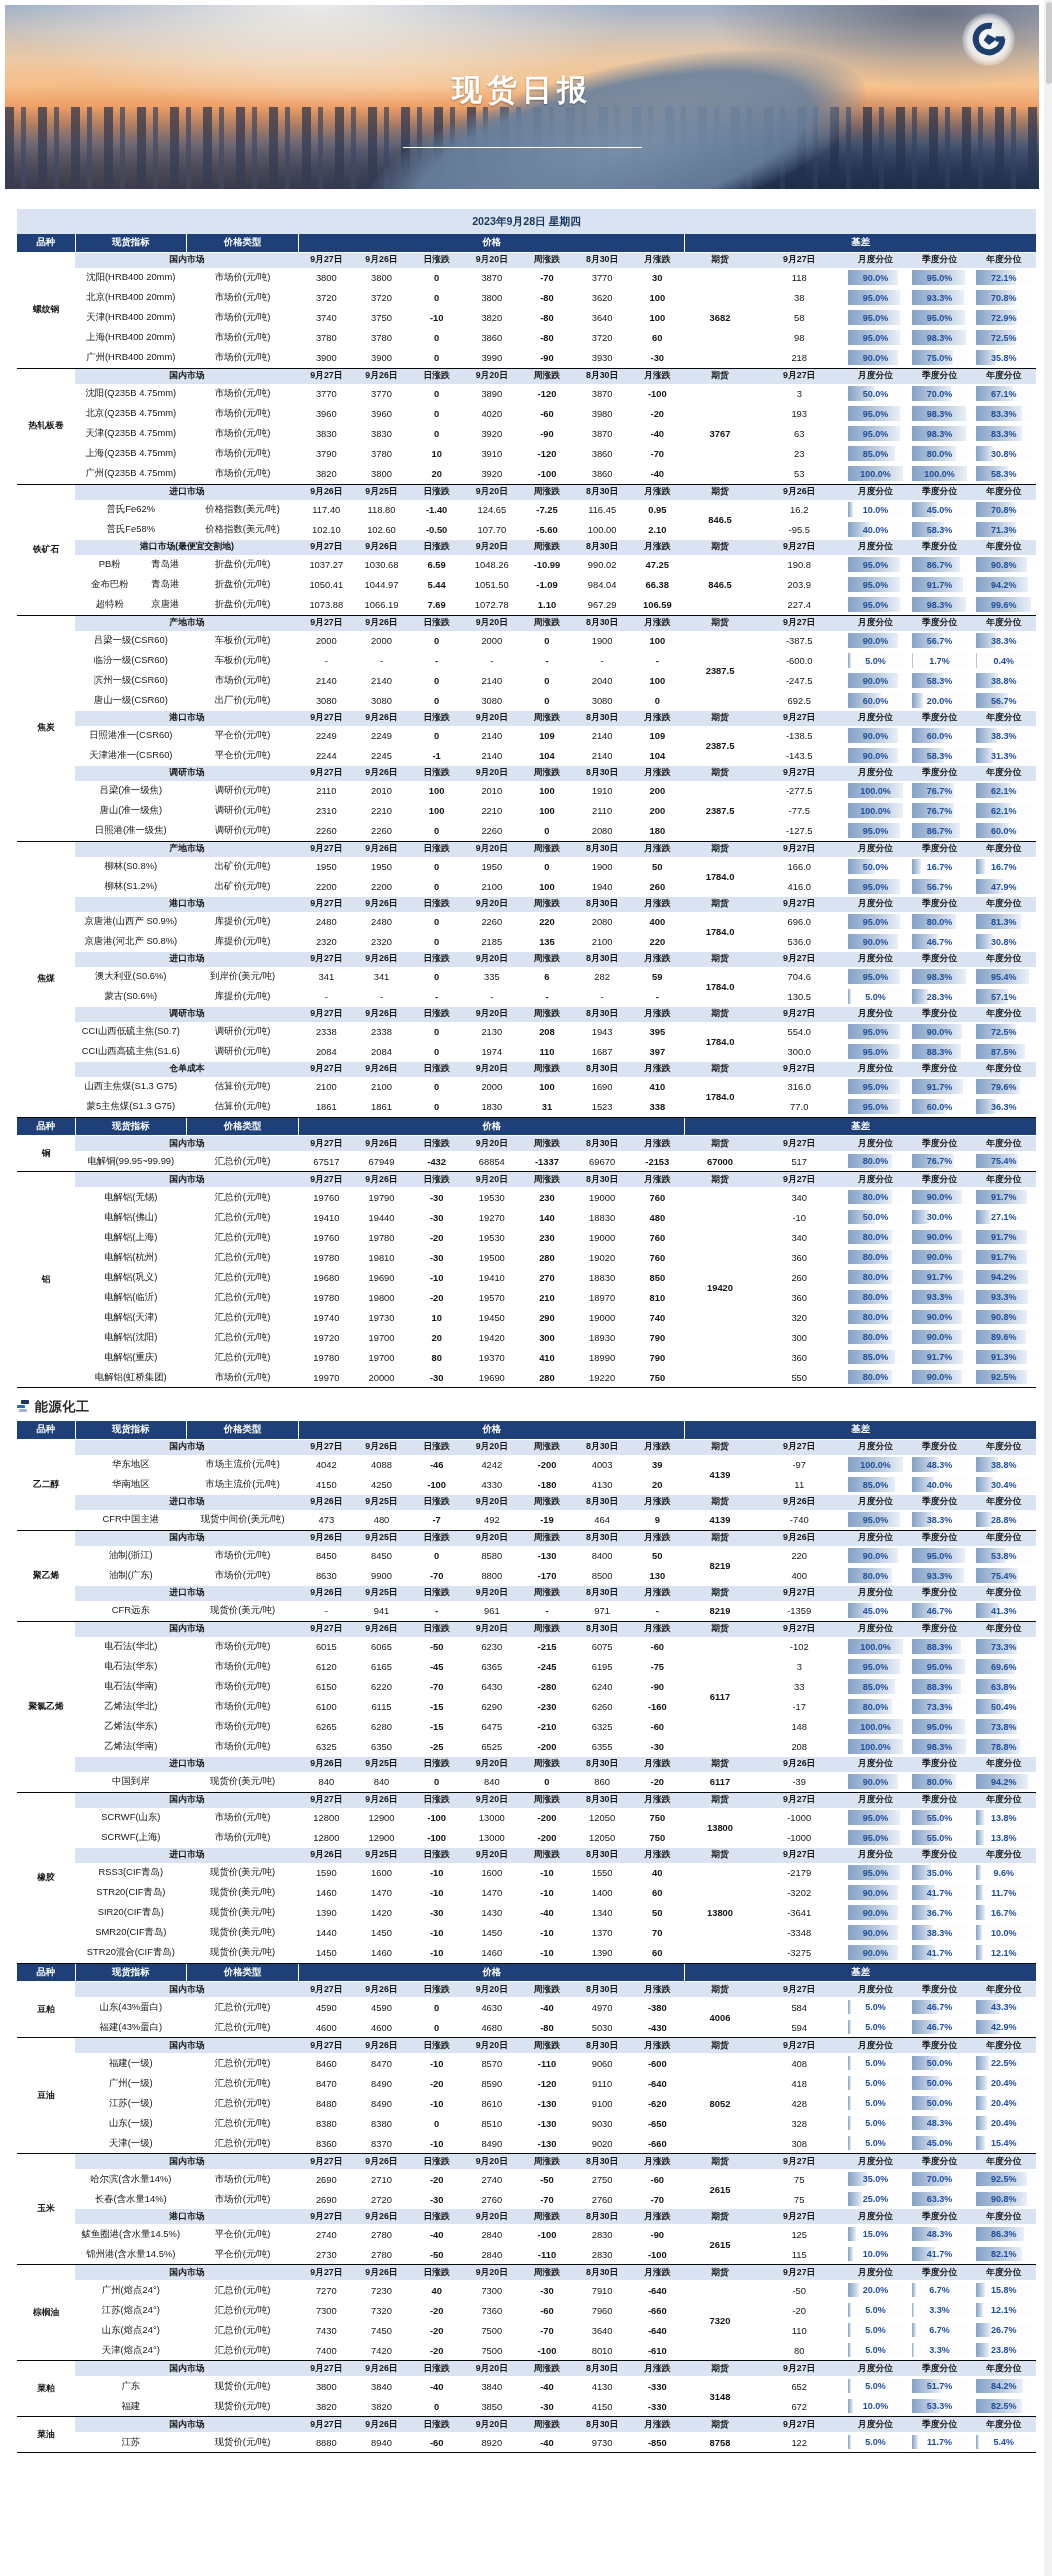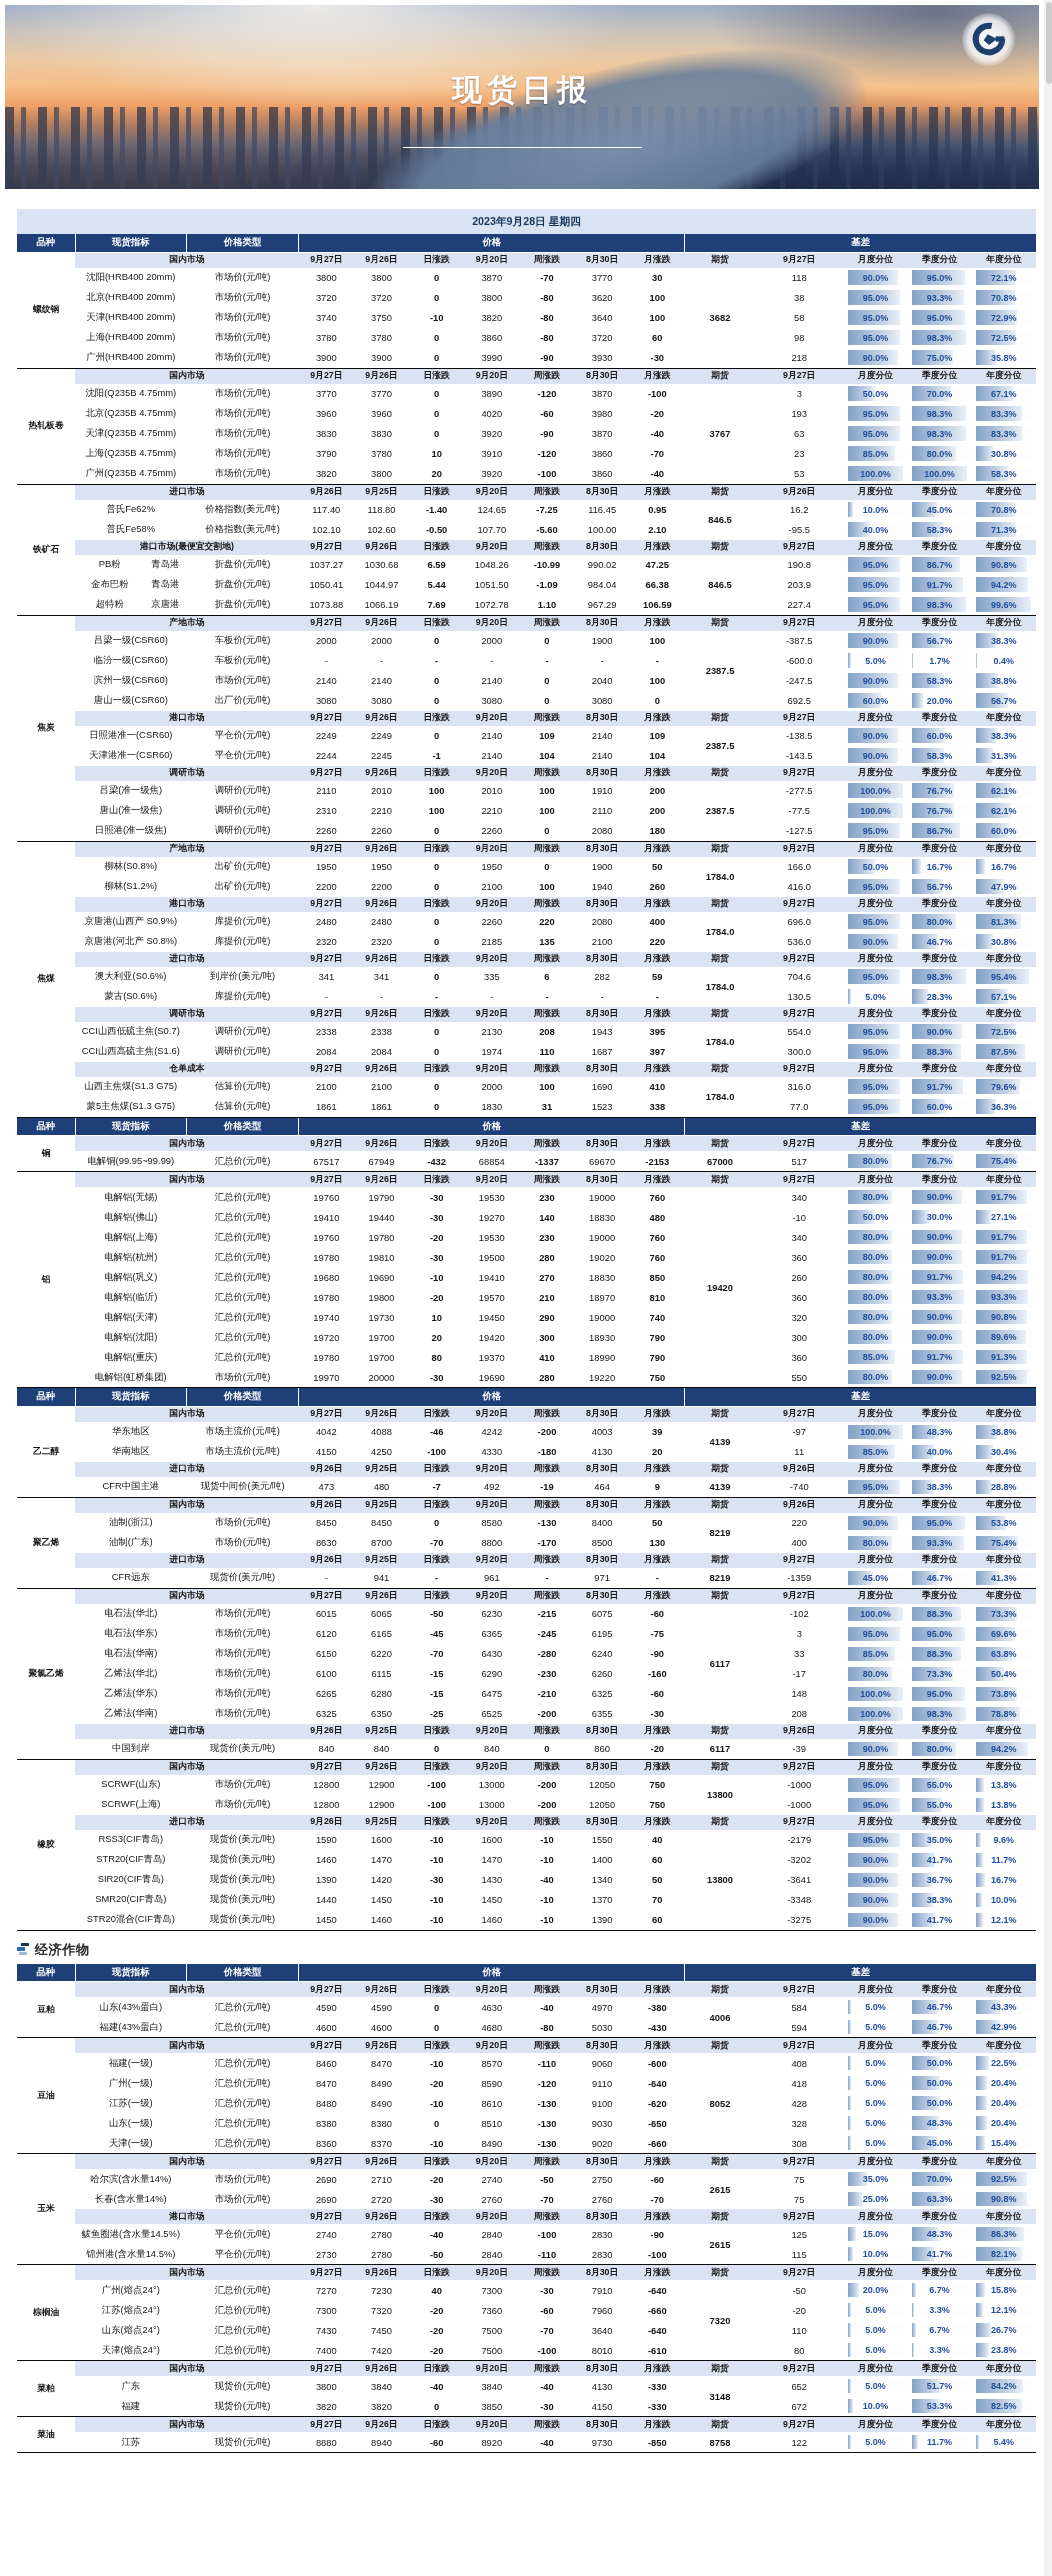--- a/index.html
+++ b/index.html
@@ -1737,788 +1737,27 @@
           </td>
           <td class="pct">
             <div class="bar">
               <i style="width:92.5%"></i>
               <span>92.5%</span>
             </div>
           </td>
         </tr>
       </tbody>
     </table>
-    <table class="rpt">
-      <colgroup>
-        <col style="width:58px">
-        <col style="width:69px">
-        <col style="width:42px">
-        <col style="width:112px">
-        <col style="width:55px">
-        <col style="width:55px">
-        <col style="width:55px">
-        <col style="width:55px">
-        <col style="width:55px">
-        <col style="width:55px">
-        <col style="width:55px">
-        <col style="width:70px">
-        <col style="width:88px">
-        <col style="width:64px">
-        <col style="width:64px">
-        <col style="width:64px">
-      </colgroup>
-      <tbody>
-        <tr class="thead">
-          <th>品种</th>
-          <th colspan="2">现货指标</th>
-          <th>价格类型</th>
-          <th colspan="7">价格</th>
-          <th colspan="5">基差</th>
-        </tr>
-        <tr class="sub">
-          <td class="sp spc" rowspan="5">乙二醇</td>
-          <td colspan="3" class="mkt">国内市场</td>
-          <td>9月27日</td>
-          <td>9月26日</td>
-          <td>日涨跌</td>
-          <td>9月20日</td>
-          <td>周涨跌</td>
-          <td>8月30日</td>
-          <td>月涨跌</td>
-          <td>期货</td>
-          <td>9月27日</td>
-          <td>月度分位</td>
-          <td>季度分位</td>
-          <td>年度分位</td>
-        </tr>
-        <tr class="row">
-          <td colspan="2" class="nm">华东地区</td>
-          <td class="tp">市场主流价(元/吨)</td>
-          <td class="val">4042</td>
-          <td class="val">4088</td>
-          <td class="chg down">-46</td>
-          <td class="val">4242</td>
-          <td class="chg down">-200</td>
-          <td class="val">4003</td>
-          <td class="chg up">39</td>
-          <td class="fut" rowspan="2">4139</td>
-          <td class="bas">-97</td>
-          <td class="pct">
-            <div class="bar">
-              <i style="width:100%"></i>
-              <span>100.0%</span>
-            </div>
-          </td>
-          <td class="pct">
-            <div class="bar">
-              <i style="width:48.3%"></i>
-              <span>48.3%</span>
-            </div>
-          </td>
-          <td class="pct">
-            <div class="bar">
-              <i style="width:38.8%"></i>
-              <span>38.8%</span>
-            </div>
-          </td>
-        </tr>
-        <tr class="row">
-          <td colspan="2" class="nm">华南地区</td>
-          <td class="tp">市场主流价(元/吨)</td>
-          <td class="val">4150</td>
-          <td class="val">4250</td>
-          <td class="chg down">-100</td>
-          <td class="val">4330</td>
-          <td class="chg down">-180</td>
-          <td class="val">4130</td>
-          <td class="chg up">20</td>
-          <td class="bas">11</td>
-          <td class="pct">
-            <div class="bar">
-              <i style="width:85%"></i>
-              <span>85.0%</span>
-            </div>
-          </td>
-          <td class="pct">
-            <div class="bar">
-              <i style="width:40%"></i>
-              <span>40.0%</span>
-            </div>
-          </td>
-          <td class="pct">
-            <div class="bar">
-              <i style="width:30.4%"></i>
-              <span>30.4%</span>
-            </div>
-          </td>
-        </tr>
-        <tr class="sub">
-          <td colspan="3" class="mkt">进口市场</td>
-          <td>9月26日</td>
-          <td>9月25日</td>
-          <td>日涨跌</td>
-          <td>9月20日</td>
-          <td>周涨跌</td>
-          <td>8月30日</td>
-          <td>月涨跌</td>
-          <td>期货</td>
-          <td>9月26日</td>
-          <td>月度分位</td>
-          <td>季度分位</td>
-          <td>年度分位</td>
-        </tr>
-        <tr class="row">
-          <td colspan="2" class="nm">CFR中国主港</td>
-          <td class="tp">现货中间价(美元/吨)</td>
-          <td class="val">473</td>
-          <td class="val">480</td>
-          <td class="chg down">-7</td>
-          <td class="val">492</td>
-          <td class="chg down">-19</td>
-          <td class="val">464</td>
-          <td class="chg up">9</td>
-          <td class="fut" rowspan="1">4139</td>
-          <td class="bas">-740</td>
-          <td class="pct">
-            <div class="bar">
-              <i style="width:95%"></i>
-              <span>95.0%</span>
-            </div>
-          </td>
-          <td class="pct">
-            <div class="bar">
-              <i style="width:38.3%"></i>
-              <span>38.3%</span>
-            </div>
-          </td>
-          <td class="pct">
-            <div class="bar">
-              <i style="width:28.8%"></i>
-              <span>28.8%</span>
-            </div>
-          </td>
-        </tr>
-        <tr class="sub species-start">
-          <td class="sp spc" rowspan="5">聚乙烯</td>
-          <td colspan="3" class="mkt">国内市场</td>
-          <td>9月26日</td>
-          <td>9月25日</td>
-          <td>日涨跌</td>
-          <td>9月20日</td>
-          <td>周涨跌</td>
-          <td>8月30日</td>
-          <td>月涨跌</td>
-          <td>期货</td>
-          <td>9月26日</td>
-          <td>月度分位</td>
-          <td>季度分位</td>
-          <td>年度分位</td>
-        </tr>
-        <tr class="row">
-          <td colspan="2" class="nm">油制(浙江)</td>
-          <td class="tp">市场价(元/吨)</td>
-          <td class="val">8450</td>
-          <td class="val">8450</td>
-          <td class="chg zero">0</td>
-          <td class="val">8580</td>
-          <td class="chg down">-130</td>
-          <td class="val">8400</td>
-          <td class="chg up">50</td>
-          <td class="fut" rowspan="2">8219</td>
-          <td class="bas">220</td>
-          <td class="pct">
-            <div class="bar">
-              <i style="width:90%"></i>
-              <span>90.0%</span>
-            </div>
-          </td>
-          <td class="pct">
-            <div class="bar">
-              <i style="width:95%"></i>
-              <span>95.0%</span>
-            </div>
-          </td>
-          <td class="pct">
-            <div class="bar">
-              <i style="width:53.8%"></i>
-              <span>53.8%</span>
-            </div>
-          </td>
-        </tr>
-        <tr class="row">
-          <td colspan="2" class="nm">油制(广东)</td>
-          <td class="tp">市场价(元/吨)</td>
-          <td class="val">8630</td>
-          <td class="val">8700</td>
-          <td class="chg down">-70</td>
-          <td class="val">8800</td>
-          <td class="chg down">-170</td>
-          <td class="val">8500</td>
-          <td class="chg up">130</td>
-          <td class="bas">400</td>
-          <td class="pct">
-            <div class="bar">
-              <i style="width:80%"></i>
-              <span>80.0%</span>
-            </div>
-          </td>
-          <td class="pct">
-            <div class="bar">
-              <i style="width:93.3%"></i>
-              <span>93.3%</span>
-            </div>
-          </td>
-          <td class="pct">
-            <div class="bar">
-              <i style="width:75.4%"></i>
-              <span>75.4%</span>
-            </div>
-          </td>
-        </tr>
-        <tr class="sub">
-          <td colspan="3" class="mkt">进口市场</td>
-          <td>9月26日</td>
-          <td>9月25日</td>
-          <td>日涨跌</td>
-          <td>9月20日</td>
-          <td>周涨跌</td>
-          <td>8月30日</td>
-          <td>月涨跌</td>
-          <td>期货</td>
-          <td>9月27日</td>
-          <td>月度分位</td>
-          <td>季度分位</td>
-          <td>年度分位</td>
-        </tr>
-        <tr class="row">
-          <td colspan="2" class="nm">CFR远东</td>
-          <td class="tp">现货价(美元/吨)</td>
-          <td class="val">-</td>
-          <td class="val">941</td>
-          <td class="chg up">-</td>
-          <td class="val">961</td>
-          <td class="chg up">-</td>
-          <td class="val">971</td>
-          <td class="chg up">-</td>
-          <td class="fut" rowspan="1">8219</td>
-          <td class="bas">-1359</td>
-          <td class="pct">
-            <div class="bar">
-              <i style="width:45%"></i>
-              <span>45.0%</span>
-            </div>
-          </td>
-          <td class="pct">
-            <div class="bar">
-              <i style="width:46.7%"></i>
-              <span>46.7%</span>
-            </div>
-          </td>
-          <td class="pct">
-            <div class="bar">
-              <i style="width:41.3%"></i>
-              <span>41.3%</span>
-            </div>
-          </td>
-        </tr>
-        <tr class="sub species-start">
-          <td class="sp spc" rowspan="9">聚氯乙烯</td>
-          <td colspan="3" class="mkt">国内市场</td>
-          <td>9月27日</td>
-          <td>9月26日</td>
-          <td>日涨跌</td>
-          <td>9月20日</td>
-          <td>周涨跌</td>
-          <td>8月30日</td>
-          <td>月涨跌</td>
-          <td>期货</td>
-          <td>9月27日</td>
-          <td>月度分位</td>
-          <td>季度分位</td>
-          <td>年度分位</td>
-        </tr>
-        <tr class="row">
-          <td colspan="2" class="nm">电石法(华北)</td>
-          <td class="tp">市场价(元/吨)</td>
-          <td class="val">6015</td>
-          <td class="val">6065</td>
-          <td class="chg down">-50</td>
-          <td class="val">6230</td>
-          <td class="chg down">-215</td>
-          <td class="val">6075</td>
-          <td class="chg down">-60</td>
-          <td class="fut" rowspan="6">6117</td>
-          <td class="bas">-102</td>
-          <td class="pct">
-            <div class="bar">
-              <i style="width:100%"></i>
-              <span>100.0%</span>
-            </div>
-          </td>
-          <td class="pct">
-            <div class="bar">
-              <i style="width:88.3%"></i>
-              <span>88.3%</span>
-            </div>
-          </td>
-          <td class="pct">
-            <div class="bar">
-              <i style="width:73.3%"></i>
-              <span>73.3%</span>
-            </div>
-          </td>
-        </tr>
-        <tr class="row">
-          <td colspan="2" class="nm">电石法(华东)</td>
-          <td class="tp">市场价(元/吨)</td>
-          <td class="val">6120</td>
-          <td class="val">6165</td>
-          <td class="chg down">-45</td>
-          <td class="val">6365</td>
-          <td class="chg down">-245</td>
-          <td class="val">6195</td>
-          <td class="chg down">-75</td>
-          <td class="bas">3</td>
-          <td class="pct">
-            <div class="bar">
-              <i style="width:95%"></i>
-              <span>95.0%</span>
-            </div>
-          </td>
-          <td class="pct">
-            <div class="bar">
-              <i style="width:95%"></i>
-              <span>95.0%</span>
-            </div>
-          </td>
-          <td class="pct">
-            <div class="bar">
-              <i style="width:69.6%"></i>
-              <span>69.6%</span>
-            </div>
-          </td>
-        </tr>
-        <tr class="row">
-          <td colspan="2" class="nm">电石法(华南)</td>
-          <td class="tp">市场价(元/吨)</td>
-          <td class="val">6150</td>
-          <td class="val">6220</td>
-          <td class="chg down">-70</td>
-          <td class="val">6430</td>
-          <td class="chg down">-280</td>
-          <td class="val">6240</td>
-          <td class="chg down">-90</td>
-          <td class="bas">33</td>
-          <td class="pct">
-            <div class="bar">
-              <i style="width:85%"></i>
-              <span>85.0%</span>
-            </div>
-          </td>
-          <td class="pct">
-            <div class="bar">
-              <i style="width:88.3%"></i>
-              <span>88.3%</span>
-            </div>
-          </td>
-          <td class="pct">
-            <div class="bar">
-              <i style="width:63.8%"></i>
-              <span>63.8%</span>
-            </div>
-          </td>
-        </tr>
-        <tr class="row">
-          <td colspan="2" class="nm">乙烯法(华北)</td>
-          <td class="tp">市场价(元/吨)</td>
-          <td class="val">6100</td>
-          <td class="val">6115</td>
-          <td class="chg down">-15</td>
-          <td class="val">6290</td>
-          <td class="chg down">-230</td>
-          <td class="val">6260</td>
-          <td class="chg down">-160</td>
-          <td class="bas">-17</td>
-          <td class="pct">
-            <div class="bar">
-              <i style="width:80%"></i>
-              <span>80.0%</span>
-            </div>
-          </td>
-          <td class="pct">
-            <div class="bar">
-              <i style="width:73.3%"></i>
-              <span>73.3%</span>
-            </div>
-          </td>
-          <td class="pct">
-            <div class="bar">
-              <i style="width:50.4%"></i>
-              <span>50.4%</span>
-            </div>
-          </td>
-        </tr>
-        <tr class="row">
-          <td colspan="2" class="nm">乙烯法(华东)</td>
-          <td class="tp">市场价(元/吨)</td>
-          <td class="val">6265</td>
-          <td class="val">6280</td>
-          <td class="chg down">-15</td>
-          <td class="val">6475</td>
-          <td class="chg down">-210</td>
-          <td class="val">6325</td>
-          <td class="chg down">-60</td>
-          <td class="bas">148</td>
-          <td class="pct">
-            <div class="bar">
-              <i style="width:100%"></i>
-              <span>100.0%</span>
-            </div>
-          </td>
-          <td class="pct">
-            <div class="bar">
-              <i style="width:95%"></i>
-              <span>95.0%</span>
-            </div>
-          </td>
-          <td class="pct">
-            <div class="bar">
-              <i style="width:73.8%"></i>
-              <span>73.8%</span>
-            </div>
-          </td>
-        </tr>
-        <tr class="row">
-          <td colspan="2" class="nm">乙烯法(华南)</td>
-          <td class="tp">市场价(元/吨)</td>
-          <td class="val">6325</td>
-          <td class="val">6350</td>
-          <td class="chg down">-25</td>
-          <td class="val">6525</td>
-          <td class="chg down">-200</td>
-          <td class="val">6355</td>
-          <td class="chg down">-30</td>
-          <td class="bas">208</td>
-          <td class="pct">
-            <div class="bar">
-              <i style="width:100%"></i>
-              <span>100.0%</span>
-            </div>
-          </td>
-          <td class="pct">
-            <div class="bar">
-              <i style="width:98.3%"></i>
-              <span>98.3%</span>
-            </div>
-          </td>
-          <td class="pct">
-            <div class="bar">
-              <i style="width:78.8%"></i>
-              <span>78.8%</span>
-            </div>
-          </td>
-        </tr>
-        <tr class="sub">
-          <td colspan="3" class="mkt">进口市场</td>
-          <td>9月26日</td>
-          <td>9月25日</td>
-          <td>日涨跌</td>
-          <td>9月20日</td>
-          <td>周涨跌</td>
-          <td>8月30日</td>
-          <td>月涨跌</td>
-          <td>期货</td>
-          <td>9月26日</td>
-          <td>月度分位</td>
-          <td>季度分位</td>
-          <td>年度分位</td>
-        </tr>
-        <tr class="row">
-          <td colspan="2" class="nm">中国到岸</td>
-          <td class="tp">现货价(美元/吨)</td>
-          <td class="val">840</td>
-          <td class="val">840</td>
-          <td class="chg zero">0</td>
-          <td class="val">840</td>
-          <td class="chg zero">0</td>
-          <td class="val">860</td>
-          <td class="chg down">-20</td>
-          <td class="fut" rowspan="1">6117</td>
-          <td class="bas">-39</td>
-          <td class="pct">
-            <div class="bar">
-              <i style="width:90%"></i>
-              <span>90.0%</span>
-            </div>
-          </td>
-          <td class="pct">
-            <div class="bar">
-              <i style="width:80%"></i>
-              <span>80.0%</span>
-            </div>
-          </td>
-          <td class="pct">
-            <div class="bar">
-              <i style="width:94.2%"></i>
-              <span>94.2%</span>
-            </div>
-          </td>
-        </tr>
-        <tr class="sub species-start">
-          <td class="sp spc" rowspan="9">橡胶</td>
-          <td colspan="3" class="mkt">国内市场</td>
-          <td>9月27日</td>
-          <td>9月26日</td>
-          <td>日涨跌</td>
-          <td>9月20日</td>
-          <td>周涨跌</td>
-          <td>8月30日</td>
-          <td>月涨跌</td>
-          <td>期货</td>
-          <td>9月27日</td>
-          <td>月度分位</td>
-          <td>季度分位</td>
-          <td>年度分位</td>
-        </tr>
-        <tr class="row">
-          <td colspan="2" class="nm">SCRWF(山东)</td>
-          <td class="tp">市场价(元/吨)</td>
-          <td class="val">12800</td>
-          <td class="val">12900</td>
-          <td class="chg down">-100</td>
-          <td class="val">13000</td>
-          <td class="chg down">-200</td>
-          <td class="val">12050</td>
-          <td class="chg up">750</td>
-          <td class="fut" rowspan="2">13800</td>
-          <td class="bas">-1000</td>
-          <td class="pct">
-            <div class="bar">
-              <i style="width:95%"></i>
-              <span>95.0%</span>
-            </div>
-          </td>
-          <td class="pct">
-            <div class="bar">
-              <i style="width:55%"></i>
-              <span>55.0%</span>
-            </div>
-          </td>
-          <td class="pct">
-            <div class="bar">
-              <i style="width:13.8%"></i>
-              <span>13.8%</span>
-            </div>
-          </td>
-        </tr>
-        <tr class="row">
-          <td colspan="2" class="nm">SCRWF(上海)</td>
-          <td class="tp">市场价(元/吨)</td>
-          <td class="val">12800</td>
-          <td class="val">12900</td>
-          <td class="chg down">-100</td>
-          <td class="val">13000</td>
-          <td class="chg down">-200</td>
-          <td class="val">12050</td>
-          <td class="chg up">750</td>
-          <td class="bas">-1000</td>
-          <td class="pct">
-            <div class="bar">
-              <i style="width:95%"></i>
-              <span>95.0%</span>
-            </div>
-          </td>
-          <td class="pct">
-            <div class="bar">
-              <i style="width:55%"></i>
-              <span>55.0%</span>
-            </div>
-          </td>
-          <td class="pct">
-            <div class="bar">
-              <i style="width:13.8%"></i>
-              <span>13.8%</span>
-            </div>
-          </td>
-        </tr>
-        <tr class="sub">
-          <td colspan="3" class="mkt">进口市场</td>
-          <td>9月26日</td>
-          <td>9月25日</td>
-          <td>日涨跌</td>
-          <td>9月20日</td>
-          <td>周涨跌</td>
-          <td>8月30日</td>
-          <td>月涨跌</td>
-          <td>期货</td>
-          <td>9月27日</td>
-          <td>月度分位</td>
-          <td>季度分位</td>
-          <td>年度分位</td>
-        </tr>
-        <tr class="row">
-          <td colspan="2" class="nm">RSS3(CIF青岛)</td>
-          <td class="tp">现货价(美元/吨)</td>
-          <td class="val">1590</td>
-          <td class="val">1600</td>
-          <td class="chg down">-10</td>
-          <td class="val">1600</td>
-          <td class="chg down">-10</td>
-          <td class="val">1550</td>
-          <td class="chg up">40</td>
-          <td class="fut" rowspan="5">13800</td>
-          <td class="bas">-2179</td>
-          <td class="pct">
-            <div class="bar">
-              <i style="width:95%"></i>
-              <span>95.0%</span>
-            </div>
-          </td>
-          <td class="pct">
-            <div class="bar">
-              <i style="width:35%"></i>
-              <span>35.0%</span>
-            </div>
-          </td>
-          <td class="pct">
-            <div class="bar">
-              <i style="width:9.6%"></i>
-              <span>9.6%</span>
-            </div>
-          </td>
-        </tr>
-        <tr class="row">
-          <td colspan="2" class="nm">STR20(CIF青岛)</td>
-          <td class="tp">现货价(美元/吨)</td>
-          <td class="val">1460</td>
-          <td class="val">1470</td>
-          <td class="chg down">-10</td>
-          <td class="val">1470</td>
-          <td class="chg down">-10</td>
-          <td class="val">1400</td>
-          <td class="chg up">60</td>
-          <td class="bas">-3202</td>
-          <td class="pct">
-            <div class="bar">
-              <i style="width:90%"></i>
-              <span>90.0%</span>
-            </div>
-          </td>
-          <td class="pct">
-            <div class="bar">
-              <i style="width:41.7%"></i>
-              <span>41.7%</span>
-            </div>
-          </td>
-          <td class="pct">
-            <div class="bar">
-              <i style="width:11.7%"></i>
-              <span>11.7%</span>
-            </div>
-          </td>
-        </tr>
-        <tr class="row">
-          <td colspan="2" class="nm">SIR20(CIF青岛)</td>
-          <td class="tp">现货价(美元/吨)</td>
-          <td class="val">1390</td>
-          <td class="val">1420</td>
-          <td class="chg down">-30</td>
-          <td class="val">1430</td>
-          <td class="chg down">-40</td>
-          <td class="val">1340</td>
-          <td class="chg up">50</td>
-          <td class="bas">-3641</td>
-          <td class="pct">
-            <div class="bar">
-              <i style="width:90%"></i>
-              <span>90.0%</span>
-            </div>
-          </td>
-          <td class="pct">
-            <div class="bar">
-              <i style="width:36.7%"></i>
-              <span>36.7%</span>
-            </div>
-          </td>
-          <td class="pct">
-            <div class="bar">
-              <i style="width:16.7%"></i>
-              <span>16.7%</span>
-            </div>
-          </td>
-        </tr>
-        <tr class="row">
-          <td colspan="2" class="nm">SMR20(CIF青岛)</td>
-          <td class="tp">现货价(美元/吨)</td>
-          <td class="val">1440</td>
-          <td class="val">1450</td>
-          <td class="chg down">-10</td>
-          <td class="val">1450</td>
-          <td class="chg down">-10</td>
-          <td class="val">1370</td>
-          <td class="chg up">70</td>
-          <td class="bas">-3348</td>
-          <td class="pct">
-            <div class="bar">
-              <i style="width:90%"></i>
-              <span>90.0%</span>
-            </div>
-          </td>
-          <td class="pct">
-            <div class="bar">
-              <i style="width:38.3%"></i>
-              <span>38.3%</span>
-            </div>
-          </td>
-          <td class="pct">
-            <div class="bar">
-              <i style="width:10%"></i>
-              <span>10.0%</span>
-            </div>
-          </td>
-        </tr>
-        <tr class="row">
-          <td colspan="2" class="nm">STR20混合(CIF青岛)</td>
-          <td class="tp">现货价(美元/吨)</td>
-          <td class="val">1450</td>
-          <td class="val">1460</td>
-          <td class="chg down">-10</td>
-          <td class="val">1460</td>
-          <td class="chg down">-10</td>
-          <td class="val">1390</td>
-          <td class="chg up">60</td>
-          <td class="bas">-3275</td>
-          <td class="pct">
-            <div class="bar">
-              <i style="width:90%"></i>
-              <span>90.0%</span>
-            </div>
-          </td>
-          <td class="pct">
-            <div class="bar">
-              <i style="width:41.7%"></i>
-              <span>41.7%</span>
-            </div>
-          </td>
-          <td class="pct">
-            <div class="bar">
-              <i style="width:12.1%"></i>
-              <span>12.1%</span>
-            </div>
-          </td>
-        </tr>
-      </tbody>
-    </table>
     <div class="sec-title">
       <span class="sec-icon">
         <b></b>
         <b></b>
         <b></b>
       </span>
-      <span class="t">经济作物</span>
+      <span class="t">能源化工</span>
     </div>
     <table class="rpt">
       <colgroup>
         <col style="width:58px">
         <col style="width:69px">
         <col style="width:42px">
         <col style="width:112px">
         <col style="width:55px">
         <col style="width:55px">
         <col style="width:55px">
@@ -2534,20 +1773,781 @@
       </colgroup>
       <tbody>
         <tr class="thead">
           <th>品种</th>
           <th colspan="2">现货指标</th>
           <th>价格类型</th>
           <th colspan="7">价格</th>
           <th colspan="5">基差</th>
         </tr>
         <tr class="sub">
+          <td class="sp spc" rowspan="5">乙二醇</td>
+          <td colspan="3" class="mkt">国内市场</td>
+          <td>9月27日</td>
+          <td>9月26日</td>
+          <td>日涨跌</td>
+          <td>9月20日</td>
+          <td>周涨跌</td>
+          <td>8月30日</td>
+          <td>月涨跌</td>
+          <td>期货</td>
+          <td>9月27日</td>
+          <td>月度分位</td>
+          <td>季度分位</td>
+          <td>年度分位</td>
+        </tr>
+        <tr class="row">
+          <td colspan="2" class="nm">华东地区</td>
+          <td class="tp">市场主流价(元/吨)</td>
+          <td class="val">4042</td>
+          <td class="val">4088</td>
+          <td class="chg down">-46</td>
+          <td class="val">4242</td>
+          <td class="chg down">-200</td>
+          <td class="val">4003</td>
+          <td class="chg up">39</td>
+          <td class="fut" rowspan="2">4139</td>
+          <td class="bas">-97</td>
+          <td class="pct">
+            <div class="bar">
+              <i style="width:100%"></i>
+              <span>100.0%</span>
+            </div>
+          </td>
+          <td class="pct">
+            <div class="bar">
+              <i style="width:48.3%"></i>
+              <span>48.3%</span>
+            </div>
+          </td>
+          <td class="pct">
+            <div class="bar">
+              <i style="width:38.8%"></i>
+              <span>38.8%</span>
+            </div>
+          </td>
+        </tr>
+        <tr class="row">
+          <td colspan="2" class="nm">华南地区</td>
+          <td class="tp">市场主流价(元/吨)</td>
+          <td class="val">4150</td>
+          <td class="val">4250</td>
+          <td class="chg down">-100</td>
+          <td class="val">4330</td>
+          <td class="chg down">-180</td>
+          <td class="val">4130</td>
+          <td class="chg up">20</td>
+          <td class="bas">11</td>
+          <td class="pct">
+            <div class="bar">
+              <i style="width:85%"></i>
+              <span>85.0%</span>
+            </div>
+          </td>
+          <td class="pct">
+            <div class="bar">
+              <i style="width:40%"></i>
+              <span>40.0%</span>
+            </div>
+          </td>
+          <td class="pct">
+            <div class="bar">
+              <i style="width:30.4%"></i>
+              <span>30.4%</span>
+            </div>
+          </td>
+        </tr>
+        <tr class="sub">
+          <td colspan="3" class="mkt">进口市场</td>
+          <td>9月26日</td>
+          <td>9月25日</td>
+          <td>日涨跌</td>
+          <td>9月20日</td>
+          <td>周涨跌</td>
+          <td>8月30日</td>
+          <td>月涨跌</td>
+          <td>期货</td>
+          <td>9月26日</td>
+          <td>月度分位</td>
+          <td>季度分位</td>
+          <td>年度分位</td>
+        </tr>
+        <tr class="row">
+          <td colspan="2" class="nm">CFR中国主港</td>
+          <td class="tp">现货中间价(美元/吨)</td>
+          <td class="val">473</td>
+          <td class="val">480</td>
+          <td class="chg down">-7</td>
+          <td class="val">492</td>
+          <td class="chg down">-19</td>
+          <td class="val">464</td>
+          <td class="chg up">9</td>
+          <td class="fut" rowspan="1">4139</td>
+          <td class="bas">-740</td>
+          <td class="pct">
+            <div class="bar">
+              <i style="width:95%"></i>
+              <span>95.0%</span>
+            </div>
+          </td>
+          <td class="pct">
+            <div class="bar">
+              <i style="width:38.3%"></i>
+              <span>38.3%</span>
+            </div>
+          </td>
+          <td class="pct">
+            <div class="bar">
+              <i style="width:28.8%"></i>
+              <span>28.8%</span>
+            </div>
+          </td>
+        </tr>
+        <tr class="sub species-start">
+          <td class="sp spc" rowspan="5">聚乙烯</td>
+          <td colspan="3" class="mkt">国内市场</td>
+          <td>9月26日</td>
+          <td>9月25日</td>
+          <td>日涨跌</td>
+          <td>9月20日</td>
+          <td>周涨跌</td>
+          <td>8月30日</td>
+          <td>月涨跌</td>
+          <td>期货</td>
+          <td>9月26日</td>
+          <td>月度分位</td>
+          <td>季度分位</td>
+          <td>年度分位</td>
+        </tr>
+        <tr class="row">
+          <td colspan="2" class="nm">油制(浙江)</td>
+          <td class="tp">市场价(元/吨)</td>
+          <td class="val">8450</td>
+          <td class="val">8450</td>
+          <td class="chg zero">0</td>
+          <td class="val">8580</td>
+          <td class="chg down">-130</td>
+          <td class="val">8400</td>
+          <td class="chg up">50</td>
+          <td class="fut" rowspan="2">8219</td>
+          <td class="bas">220</td>
+          <td class="pct">
+            <div class="bar">
+              <i style="width:90%"></i>
+              <span>90.0%</span>
+            </div>
+          </td>
+          <td class="pct">
+            <div class="bar">
+              <i style="width:95%"></i>
+              <span>95.0%</span>
+            </div>
+          </td>
+          <td class="pct">
+            <div class="bar">
+              <i style="width:53.8%"></i>
+              <span>53.8%</span>
+            </div>
+          </td>
+        </tr>
+        <tr class="row">
+          <td colspan="2" class="nm">油制(广东)</td>
+          <td class="tp">市场价(元/吨)</td>
+          <td class="val">8630</td>
+          <td class="val">9900</td>
+          <td class="chg down">-70</td>
+          <td class="val">8800</td>
+          <td class="chg down">-170</td>
+          <td class="val">8500</td>
+          <td class="chg up">130</td>
+          <td class="bas">400</td>
+          <td class="pct">
+            <div class="bar">
+              <i style="width:80%"></i>
+              <span>80.0%</span>
+            </div>
+          </td>
+          <td class="pct">
+            <div class="bar">
+              <i style="width:93.3%"></i>
+              <span>93.3%</span>
+            </div>
+          </td>
+          <td class="pct">
+            <div class="bar">
+              <i style="width:75.4%"></i>
+              <span>75.4%</span>
+            </div>
+          </td>
+        </tr>
+        <tr class="sub">
+          <td colspan="3" class="mkt">进口市场</td>
+          <td>9月26日</td>
+          <td>9月25日</td>
+          <td>日涨跌</td>
+          <td>9月20日</td>
+          <td>周涨跌</td>
+          <td>8月30日</td>
+          <td>月涨跌</td>
+          <td>期货</td>
+          <td>9月27日</td>
+          <td>月度分位</td>
+          <td>季度分位</td>
+          <td>年度分位</td>
+        </tr>
+        <tr class="row">
+          <td colspan="2" class="nm">CFR远东</td>
+          <td class="tp">现货价(美元/吨)</td>
+          <td class="val">-</td>
+          <td class="val">941</td>
+          <td class="chg up">-</td>
+          <td class="val">961</td>
+          <td class="chg up">-</td>
+          <td class="val">971</td>
+          <td class="chg up">-</td>
+          <td class="fut" rowspan="1">8219</td>
+          <td class="bas">-1359</td>
+          <td class="pct">
+            <div class="bar">
+              <i style="width:45%"></i>
+              <span>45.0%</span>
+            </div>
+          </td>
+          <td class="pct">
+            <div class="bar">
+              <i style="width:46.7%"></i>
+              <span>46.7%</span>
+            </div>
+          </td>
+          <td class="pct">
+            <div class="bar">
+              <i style="width:41.3%"></i>
+              <span>41.3%</span>
+            </div>
+          </td>
+        </tr>
+        <tr class="sub species-start">
+          <td class="sp spc" rowspan="9">聚氯乙烯</td>
+          <td colspan="3" class="mkt">国内市场</td>
+          <td>9月27日</td>
+          <td>9月26日</td>
+          <td>日涨跌</td>
+          <td>9月20日</td>
+          <td>周涨跌</td>
+          <td>8月30日</td>
+          <td>月涨跌</td>
+          <td>期货</td>
+          <td>9月27日</td>
+          <td>月度分位</td>
+          <td>季度分位</td>
+          <td>年度分位</td>
+        </tr>
+        <tr class="row">
+          <td colspan="2" class="nm">电石法(华北)</td>
+          <td class="tp">市场价(元/吨)</td>
+          <td class="val">6015</td>
+          <td class="val">6065</td>
+          <td class="chg down">-50</td>
+          <td class="val">6230</td>
+          <td class="chg down">-215</td>
+          <td class="val">6075</td>
+          <td class="chg down">-60</td>
+          <td class="fut" rowspan="6">6117</td>
+          <td class="bas">-102</td>
+          <td class="pct">
+            <div class="bar">
+              <i style="width:100%"></i>
+              <span>100.0%</span>
+            </div>
+          </td>
+          <td class="pct">
+            <div class="bar">
+              <i style="width:88.3%"></i>
+              <span>88.3%</span>
+            </div>
+          </td>
+          <td class="pct">
+            <div class="bar">
+              <i style="width:73.3%"></i>
+              <span>73.3%</span>
+            </div>
+          </td>
+        </tr>
+        <tr class="row">
+          <td colspan="2" class="nm">电石法(华东)</td>
+          <td class="tp">市场价(元/吨)</td>
+          <td class="val">6120</td>
+          <td class="val">6165</td>
+          <td class="chg down">-45</td>
+          <td class="val">6365</td>
+          <td class="chg down">-245</td>
+          <td class="val">6195</td>
+          <td class="chg down">-75</td>
+          <td class="bas">3</td>
+          <td class="pct">
+            <div class="bar">
+              <i style="width:95%"></i>
+              <span>95.0%</span>
+            </div>
+          </td>
+          <td class="pct">
+            <div class="bar">
+              <i style="width:95%"></i>
+              <span>95.0%</span>
+            </div>
+          </td>
+          <td class="pct">
+            <div class="bar">
+              <i style="width:69.6%"></i>
+              <span>69.6%</span>
+            </div>
+          </td>
+        </tr>
+        <tr class="row">
+          <td colspan="2" class="nm">电石法(华南)</td>
+          <td class="tp">市场价(元/吨)</td>
+          <td class="val">6150</td>
+          <td class="val">6220</td>
+          <td class="chg down">-70</td>
+          <td class="val">6430</td>
+          <td class="chg down">-280</td>
+          <td class="val">6240</td>
+          <td class="chg down">-90</td>
+          <td class="bas">33</td>
+          <td class="pct">
+            <div class="bar">
+              <i style="width:85%"></i>
+              <span>85.0%</span>
+            </div>
+          </td>
+          <td class="pct">
+            <div class="bar">
+              <i style="width:88.3%"></i>
+              <span>88.3%</span>
+            </div>
+          </td>
+          <td class="pct">
+            <div class="bar">
+              <i style="width:63.8%"></i>
+              <span>63.8%</span>
+            </div>
+          </td>
+        </tr>
+        <tr class="row">
+          <td colspan="2" class="nm">乙烯法(华北)</td>
+          <td class="tp">市场价(元/吨)</td>
+          <td class="val">6100</td>
+          <td class="val">6115</td>
+          <td class="chg down">-15</td>
+          <td class="val">6290</td>
+          <td class="chg down">-230</td>
+          <td class="val">6260</td>
+          <td class="chg down">-160</td>
+          <td class="bas">-17</td>
+          <td class="pct">
+            <div class="bar">
+              <i style="width:80%"></i>
+              <span>80.0%</span>
+            </div>
+          </td>
+          <td class="pct">
+            <div class="bar">
+              <i style="width:73.3%"></i>
+              <span>73.3%</span>
+            </div>
+          </td>
+          <td class="pct">
+            <div class="bar">
+              <i style="width:50.4%"></i>
+              <span>50.4%</span>
+            </div>
+          </td>
+        </tr>
+        <tr class="row">
+          <td colspan="2" class="nm">乙烯法(华东)</td>
+          <td class="tp">市场价(元/吨)</td>
+          <td class="val">6265</td>
+          <td class="val">6280</td>
+          <td class="chg down">-15</td>
+          <td class="val">6475</td>
+          <td class="chg down">-210</td>
+          <td class="val">6325</td>
+          <td class="chg down">-60</td>
+          <td class="bas">148</td>
+          <td class="pct">
+            <div class="bar">
+              <i style="width:100%"></i>
+              <span>100.0%</span>
+            </div>
+          </td>
+          <td class="pct">
+            <div class="bar">
+              <i style="width:95%"></i>
+              <span>95.0%</span>
+            </div>
+          </td>
+          <td class="pct">
+            <div class="bar">
+              <i style="width:73.8%"></i>
+              <span>73.8%</span>
+            </div>
+          </td>
+        </tr>
+        <tr class="row">
+          <td colspan="2" class="nm">乙烯法(华南)</td>
+          <td class="tp">市场价(元/吨)</td>
+          <td class="val">6325</td>
+          <td class="val">6350</td>
+          <td class="chg down">-25</td>
+          <td class="val">6525</td>
+          <td class="chg down">-200</td>
+          <td class="val">6355</td>
+          <td class="chg down">-30</td>
+          <td class="bas">208</td>
+          <td class="pct">
+            <div class="bar">
+              <i style="width:100%"></i>
+              <span>100.0%</span>
+            </div>
+          </td>
+          <td class="pct">
+            <div class="bar">
+              <i style="width:98.3%"></i>
+              <span>98.3%</span>
+            </div>
+          </td>
+          <td class="pct">
+            <div class="bar">
+              <i style="width:78.8%"></i>
+              <span>78.8%</span>
+            </div>
+          </td>
+        </tr>
+        <tr class="sub">
+          <td colspan="3" class="mkt">进口市场</td>
+          <td>9月26日</td>
+          <td>9月25日</td>
+          <td>日涨跌</td>
+          <td>9月20日</td>
+          <td>周涨跌</td>
+          <td>8月30日</td>
+          <td>月涨跌</td>
+          <td>期货</td>
+          <td>9月26日</td>
+          <td>月度分位</td>
+          <td>季度分位</td>
+          <td>年度分位</td>
+        </tr>
+        <tr class="row">
+          <td colspan="2" class="nm">中国到岸</td>
+          <td class="tp">现货价(美元/吨)</td>
+          <td class="val">840</td>
+          <td class="val">840</td>
+          <td class="chg zero">0</td>
+          <td class="val">840</td>
+          <td class="chg zero">0</td>
+          <td class="val">860</td>
+          <td class="chg down">-20</td>
+          <td class="fut" rowspan="1">6117</td>
+          <td class="bas">-39</td>
+          <td class="pct">
+            <div class="bar">
+              <i style="width:90%"></i>
+              <span>90.0%</span>
+            </div>
+          </td>
+          <td class="pct">
+            <div class="bar">
+              <i style="width:80%"></i>
+              <span>80.0%</span>
+            </div>
+          </td>
+          <td class="pct">
+            <div class="bar">
+              <i style="width:94.2%"></i>
+              <span>94.2%</span>
+            </div>
+          </td>
+        </tr>
+        <tr class="sub species-start">
+          <td class="sp spc" rowspan="9">橡胶</td>
+          <td colspan="3" class="mkt">国内市场</td>
+          <td>9月27日</td>
+          <td>9月26日</td>
+          <td>日涨跌</td>
+          <td>9月20日</td>
+          <td>周涨跌</td>
+          <td>8月30日</td>
+          <td>月涨跌</td>
+          <td>期货</td>
+          <td>9月27日</td>
+          <td>月度分位</td>
+          <td>季度分位</td>
+          <td>年度分位</td>
+        </tr>
+        <tr class="row">
+          <td colspan="2" class="nm">SCRWF(山东)</td>
+          <td class="tp">市场价(元/吨)</td>
+          <td class="val">12800</td>
+          <td class="val">12900</td>
+          <td class="chg down">-100</td>
+          <td class="val">13000</td>
+          <td class="chg down">-200</td>
+          <td class="val">12050</td>
+          <td class="chg up">750</td>
+          <td class="fut" rowspan="2">13800</td>
+          <td class="bas">-1000</td>
+          <td class="pct">
+            <div class="bar">
+              <i style="width:95%"></i>
+              <span>95.0%</span>
+            </div>
+          </td>
+          <td class="pct">
+            <div class="bar">
+              <i style="width:55%"></i>
+              <span>55.0%</span>
+            </div>
+          </td>
+          <td class="pct">
+            <div class="bar">
+              <i style="width:13.8%"></i>
+              <span>13.8%</span>
+            </div>
+          </td>
+        </tr>
+        <tr class="row">
+          <td colspan="2" class="nm">SCRWF(上海)</td>
+          <td class="tp">市场价(元/吨)</td>
+          <td class="val">12800</td>
+          <td class="val">12900</td>
+          <td class="chg down">-100</td>
+          <td class="val">13000</td>
+          <td class="chg down">-200</td>
+          <td class="val">12050</td>
+          <td class="chg up">750</td>
+          <td class="bas">-1000</td>
+          <td class="pct">
+            <div class="bar">
+              <i style="width:95%"></i>
+              <span>95.0%</span>
+            </div>
+          </td>
+          <td class="pct">
+            <div class="bar">
+              <i style="width:55%"></i>
+              <span>55.0%</span>
+            </div>
+          </td>
+          <td class="pct">
+            <div class="bar">
+              <i style="width:13.8%"></i>
+              <span>13.8%</span>
+            </div>
+          </td>
+        </tr>
+        <tr class="sub">
+          <td colspan="3" class="mkt">进口市场</td>
+          <td>9月26日</td>
+          <td>9月25日</td>
+          <td>日涨跌</td>
+          <td>9月20日</td>
+          <td>周涨跌</td>
+          <td>8月30日</td>
+          <td>月涨跌</td>
+          <td>期货</td>
+          <td>9月27日</td>
+          <td>月度分位</td>
+          <td>季度分位</td>
+          <td>年度分位</td>
+        </tr>
+        <tr class="row">
+          <td colspan="2" class="nm">RSS3(CIF青岛)</td>
+          <td class="tp">现货价(美元/吨)</td>
+          <td class="val">1590</td>
+          <td class="val">1600</td>
+          <td class="chg down">-10</td>
+          <td class="val">1600</td>
+          <td class="chg down">-10</td>
+          <td class="val">1550</td>
+          <td class="chg up">40</td>
+          <td class="fut" rowspan="5">13800</td>
+          <td class="bas">-2179</td>
+          <td class="pct">
+            <div class="bar">
+              <i style="width:95%"></i>
+              <span>95.0%</span>
+            </div>
+          </td>
+          <td class="pct">
+            <div class="bar">
+              <i style="width:35%"></i>
+              <span>35.0%</span>
+            </div>
+          </td>
+          <td class="pct">
+            <div class="bar">
+              <i style="width:9.6%"></i>
+              <span>9.6%</span>
+            </div>
+          </td>
+        </tr>
+        <tr class="row">
+          <td colspan="2" class="nm">STR20(CIF青岛)</td>
+          <td class="tp">现货价(美元/吨)</td>
+          <td class="val">1460</td>
+          <td class="val">1470</td>
+          <td class="chg down">-10</td>
+          <td class="val">1470</td>
+          <td class="chg down">-10</td>
+          <td class="val">1400</td>
+          <td class="chg up">60</td>
+          <td class="bas">-3202</td>
+          <td class="pct">
+            <div class="bar">
+              <i style="width:90%"></i>
+              <span>90.0%</span>
+            </div>
+          </td>
+          <td class="pct">
+            <div class="bar">
+              <i style="width:41.7%"></i>
+              <span>41.7%</span>
+            </div>
+          </td>
+          <td class="pct">
+            <div class="bar">
+              <i style="width:11.7%"></i>
+              <span>11.7%</span>
+            </div>
+          </td>
+        </tr>
+        <tr class="row">
+          <td colspan="2" class="nm">SIR20(CIF青岛)</td>
+          <td class="tp">现货价(美元/吨)</td>
+          <td class="val">1390</td>
+          <td class="val">1420</td>
+          <td class="chg down">-30</td>
+          <td class="val">1430</td>
+          <td class="chg down">-40</td>
+          <td class="val">1340</td>
+          <td class="chg up">50</td>
+          <td class="bas">-3641</td>
+          <td class="pct">
+            <div class="bar">
+              <i style="width:90%"></i>
+              <span>90.0%</span>
+            </div>
+          </td>
+          <td class="pct">
+            <div class="bar">
+              <i style="width:36.7%"></i>
+              <span>36.7%</span>
+            </div>
+          </td>
+          <td class="pct">
+            <div class="bar">
+              <i style="width:16.7%"></i>
+              <span>16.7%</span>
+            </div>
+          </td>
+        </tr>
+        <tr class="row">
+          <td colspan="2" class="nm">SMR20(CIF青岛)</td>
+          <td class="tp">现货价(美元/吨)</td>
+          <td class="val">1440</td>
+          <td class="val">1450</td>
+          <td class="chg down">-10</td>
+          <td class="val">1450</td>
+          <td class="chg down">-10</td>
+          <td class="val">1370</td>
+          <td class="chg up">70</td>
+          <td class="bas">-3348</td>
+          <td class="pct">
+            <div class="bar">
+              <i style="width:90%"></i>
+              <span>90.0%</span>
+            </div>
+          </td>
+          <td class="pct">
+            <div class="bar">
+              <i style="width:38.3%"></i>
+              <span>38.3%</span>
+            </div>
+          </td>
+          <td class="pct">
+            <div class="bar">
+              <i style="width:10%"></i>
+              <span>10.0%</span>
+            </div>
+          </td>
+        </tr>
+        <tr class="row">
+          <td colspan="2" class="nm">STR20混合(CIF青岛)</td>
+          <td class="tp">现货价(美元/吨)</td>
+          <td class="val">1450</td>
+          <td class="val">1460</td>
+          <td class="chg down">-10</td>
+          <td class="val">1460</td>
+          <td class="chg down">-10</td>
+          <td class="val">1390</td>
+          <td class="chg up">60</td>
+          <td class="bas">-3275</td>
+          <td class="pct">
+            <div class="bar">
+              <i style="width:90%"></i>
+              <span>90.0%</span>
+            </div>
+          </td>
+          <td class="pct">
+            <div class="bar">
+              <i style="width:41.7%"></i>
+              <span>41.7%</span>
+            </div>
+          </td>
+          <td class="pct">
+            <div class="bar">
+              <i style="width:12.1%"></i>
+              <span>12.1%</span>
+            </div>
+          </td>
+        </tr>
+      </tbody>
+    </table>
+    <table class="rpt">
+      <colgroup>
+        <col style="width:58px">
+        <col style="width:69px">
+        <col style="width:42px">
+        <col style="width:112px">
+        <col style="width:55px">
+        <col style="width:55px">
+        <col style="width:55px">
+        <col style="width:55px">
+        <col style="width:55px">
+        <col style="width:55px">
+        <col style="width:55px">
+        <col style="width:70px">
+        <col style="width:88px">
+        <col style="width:64px">
+        <col style="width:64px">
+        <col style="width:64px">
+      </colgroup>
+      <tbody>
+        <tr class="thead">
+          <th>品种</th>
+          <th colspan="2">现货指标</th>
+          <th>价格类型</th>
+          <th colspan="7">价格</th>
+          <th colspan="5">基差</th>
+        </tr>
+        <tr class="sub">
           <td class="sp spc" rowspan="3">豆粕</td>
           <td colspan="3" class="mkt">国内市场</td>
           <td>9月27日</td>
           <td>9月26日</td>
           <td>日涨跌</td>
           <td>9月20日</td>
           <td>周涨跌</td>
           <td>8月30日</td>
           <td>月涨跌</td>
           <td>期货</td>

